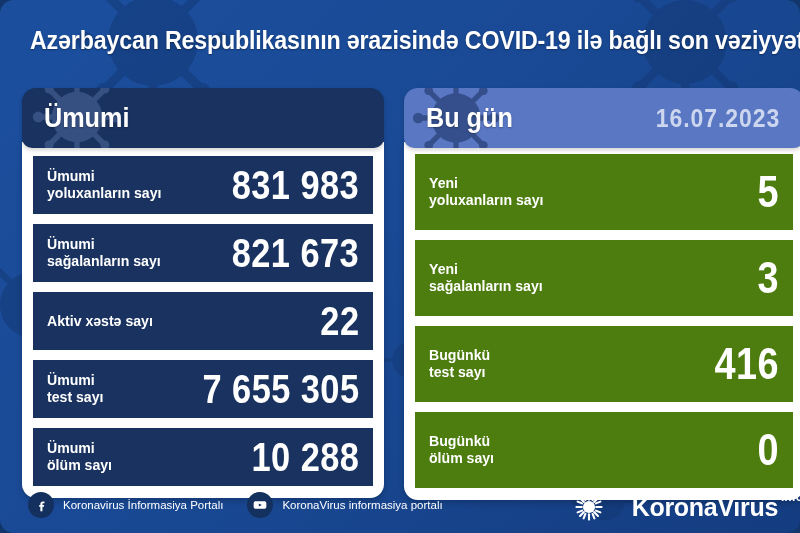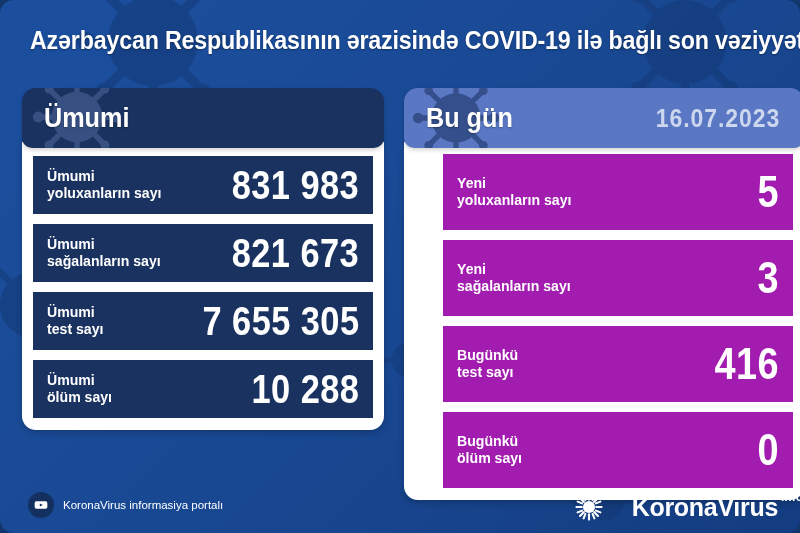--- a/index.html
+++ b/index.html
@@ -60,21 +60,21 @@
     box-shadow:0 3px 6px rgba(0,0,0,.20);
   }
   #panel-left .panel-body{padding-top:14px;}
 
   .stat-row{
     display:flex;align-items:center;
     padding:0 14px;margin-bottom:10px;box-sizing:border-box;
   }
   .stat-row:last-child{margin-bottom:0;}
   #panel-left .stat-row{background:#19325f;height:58px;}
-  #panel-right .stat-row{background:#a21caf;height:76px;margin-left:28px;}
+  #panel-right .stat-row{background:#4d7c0f;height:76px;}
 
   .stat-label{
     color:#ffffff;font-size:15px;font-weight:bold;line-height:1.12;
     font-family:"Liberation Sans Narrow","Liberation Sans",sans-serif;
     transform:scaleX(0.94);transform-origin:left center;
     white-space:pre-line;
   }
   .stat-value{
     margin-left:auto;color:#ffffff;font-weight:bold;
     font-family:"Liberation Sans Narrow","Liberation Sans",sans-serif;
@@ -281,20 +281,24 @@
         <div class="stat-label">Ümumi
 yoluxanların sayı</div>
         <div class="stat-value">831 983</div>
       </div>
       <div class="stat-row">
         <div class="stat-label">Ümumi
 sağalanların sayı</div>
         <div class="stat-value">821 673</div>
       </div>
       <div class="stat-row">
+        <div class="stat-label">Aktiv xəstə sayı</div>
+        <div class="stat-value">22</div>
+      </div>
+      <div class="stat-row">
         <div class="stat-label">Ümumi
 test sayı</div>
         <div class="stat-value">7 655 305</div>
       </div>
       <div class="stat-row">
         <div class="stat-label">Ümumi
 ölüm sayı</div>
         <div class="stat-value">10 288</div>
       </div>
     </div>
@@ -350,20 +354,28 @@
         <div class="stat-label">Bugünkü
 ölüm sayı</div>
         <div class="stat-value">0</div>
       </div>
     </div>
   </div>
 
   <div id="footer">
     <div class="social">
       <div class="social-icon">
+        <svg width="15" height="15" viewBox="0 0 24 24" fill="#ffffff">
+          <path d="M14.5 8.5h2.2V5.6h-2.6c-2.5 0-3.9 1.5-3.9 3.9v1.6H8.3v3h1.9V21h3.3v-6.9h2.3l.4-3h-2.7V9.9c0-.9.3-1.4 1-1.4z"></path>
+        </svg>
+      </div>
+      <div class="social-label">Koronavirus İnformasiya Portalı</div>
+    </div>
+    <div class="social">
+      <div class="social-icon">
         <svg width="16" height="16" viewBox="0 0 24 24">
           <rect x="2.5" y="6.5" width="19" height="11" rx="2.6" fill="#ffffff"></rect>
           <path d="M10.2 9.6l4.6 2.4-4.6 2.4z" fill="#14305e"></path>
         </svg>
       </div>
       <div class="social-label">KoronaVirus informasiya portalı</div>
     </div>
   </div>
 
   <div id="brand">

